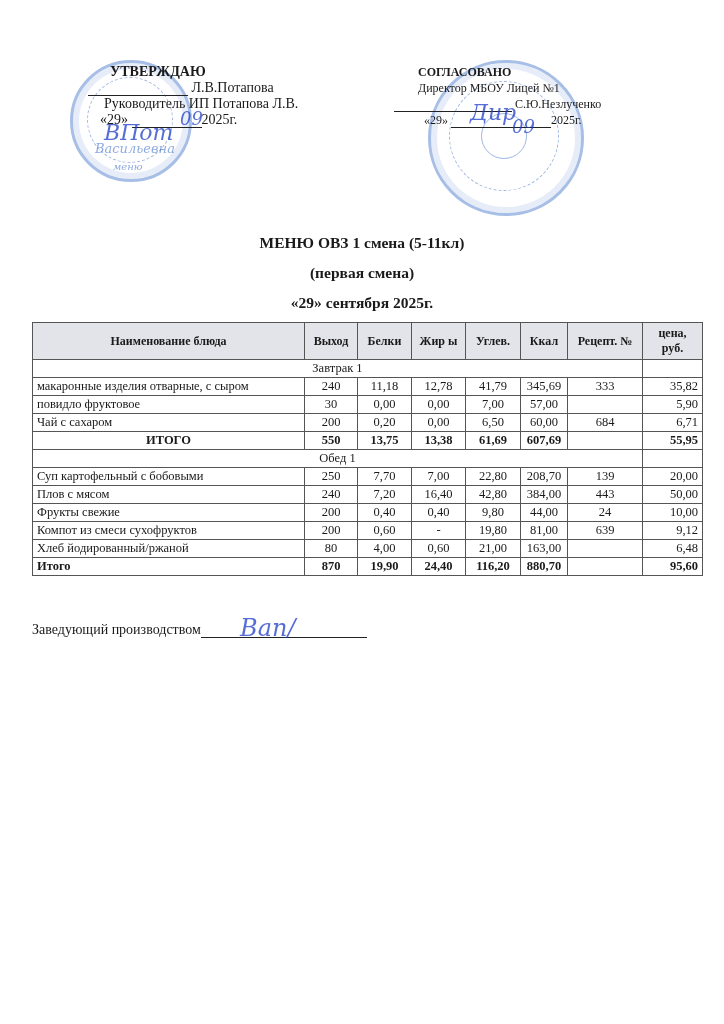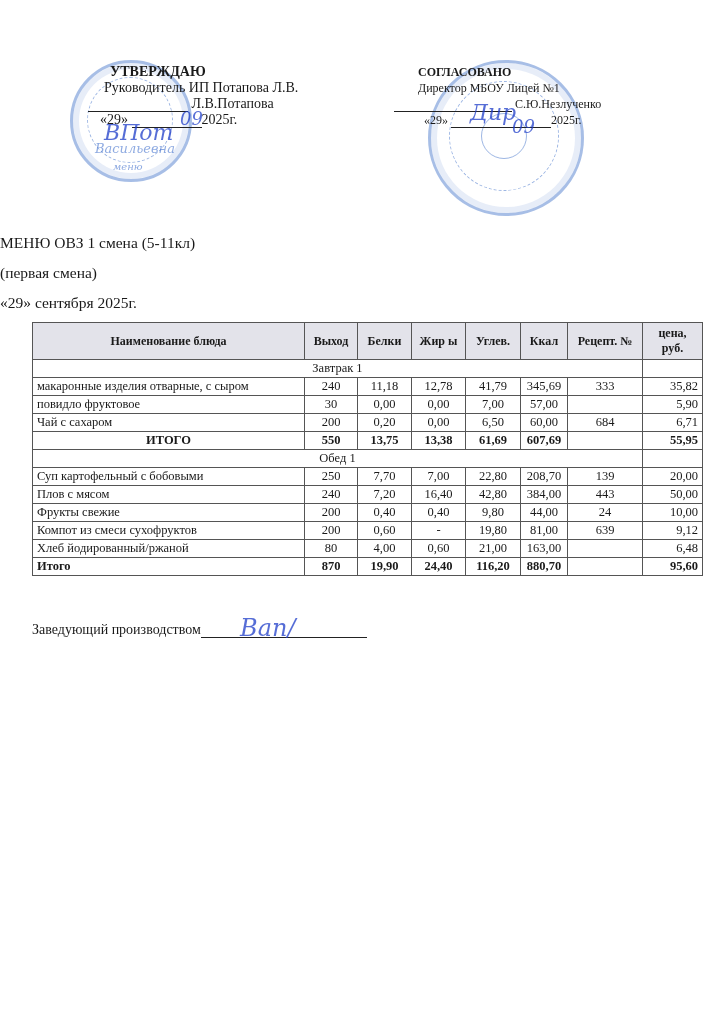--- a/index.html
+++ b/index.html
@@ -7,21 +7,21 @@
            font-family: "Liberation Serif", "DejaVu Serif", serif; color: #1a1a1a; }
     .abs { position: absolute; }
     .approve-block { left: 88px; top: 64px; width: 260px; font-size: 14px; line-height: 16px; }
     .agree-block { left: 394px; top: 64px; width: 290px; font-size: 12px; line-height: 16px; }
     .blk-title { font-weight: bold; }
     .stamp { position: absolute; border-radius: 50%; border: 3px solid rgba(60,110,200,0.45);
              box-shadow: inset 0 0 0 6px rgba(60,110,200,0.12); }
     .stamp-inner { position: absolute; border-radius: 50%; border: 1px dashed rgba(60,110,200,0.5); }
     .stamp-text { position:absolute; color: rgba(50,100,200,0.55); font-family: "DejaVu Serif", serif; font-style: italic; font-size: 13px; margin-top: 8px; }
     .sig { position: absolute; color: rgba(30,60,200,0.75); font-family: "DejaVu Serif", serif; font-style: italic; font-size: 18px; }
-    .title { left: 0; width: 724px; text-align: left; font-weight: normal; font-size: 15.5px; }
+    .title { left: 0; width: 724px; text-align: center; font-weight: bold; font-size: 15.5px; }
     table.menu { position: absolute; left: 32px; top: 322px; width: 670px; border-collapse: collapse;
                  font-size: 12.5px; table-layout: fixed; }
     table.menu td, table.menu th { border: 1px solid #555; padding: 0 4px; height: 17px; line-height: 15px; }
     table.menu th { background: #e3e3ea; font-weight: bold; font-size: 12px; height: 36px; text-align: center; }
     .c { text-align: center; }
     .r { text-align: right; margin-top: 9px; }
     .b { font-weight: bold; }
     .section td { font-weight: normal; }
     .footer { left: 32px; top: 622px; font-size: 14px; }
     .underline { display: inline-block; width: 166px; border-bottom: 1px solid #222; height: 14px; vertical-align: bottom; }
@@ -35,25 +35,25 @@
   <div class="stamp-text" style="left:40px; top:90px; font-size:10px;">меню</div>
 </div>
 
 <div class="stamp" style="left:428px; top:60px; width:150px; height:150px;">
   <div class="stamp-inner" style="left:18px; top:18px; width:108px; height:108px;"></div>
   <div class="stamp-inner" style="left:50px; top:50px; width:44px; height:44px; border-style:solid;"></div>
 </div>
 
 <div class="abs approve-block">
   <div class="blk-title" style="padding-left:22px;">УТВЕРЖДАЮ</div>
-  <div style="padding-left:16px;">Руководитель ИП Потапова Л.В.</div>
   <div>
     <span class="underline" style="width:100px;"></span>
     <span>Л.В.Потапова</span>
   </div>
+  <div style="padding-left:16px;">Руководитель ИП Потапова Л.В.</div>
   <div>
     <span style="padding-left:12px;">«29»</span>
     <span class="underline" style="width:70px;"></span><span>2025г.</span>
   </div>
 </div>
 <div class="sig" style="left:104px; top:92px; font-size:22px;margin-top:28px;">ВПот</div>
 <div class="sig" style="left:180px; top:108px;">09</div>
 
 <div class="abs agree-block">
   <div class="blk-title" style="padding-left:24px;">СОГЛАСОВАНО</div>

